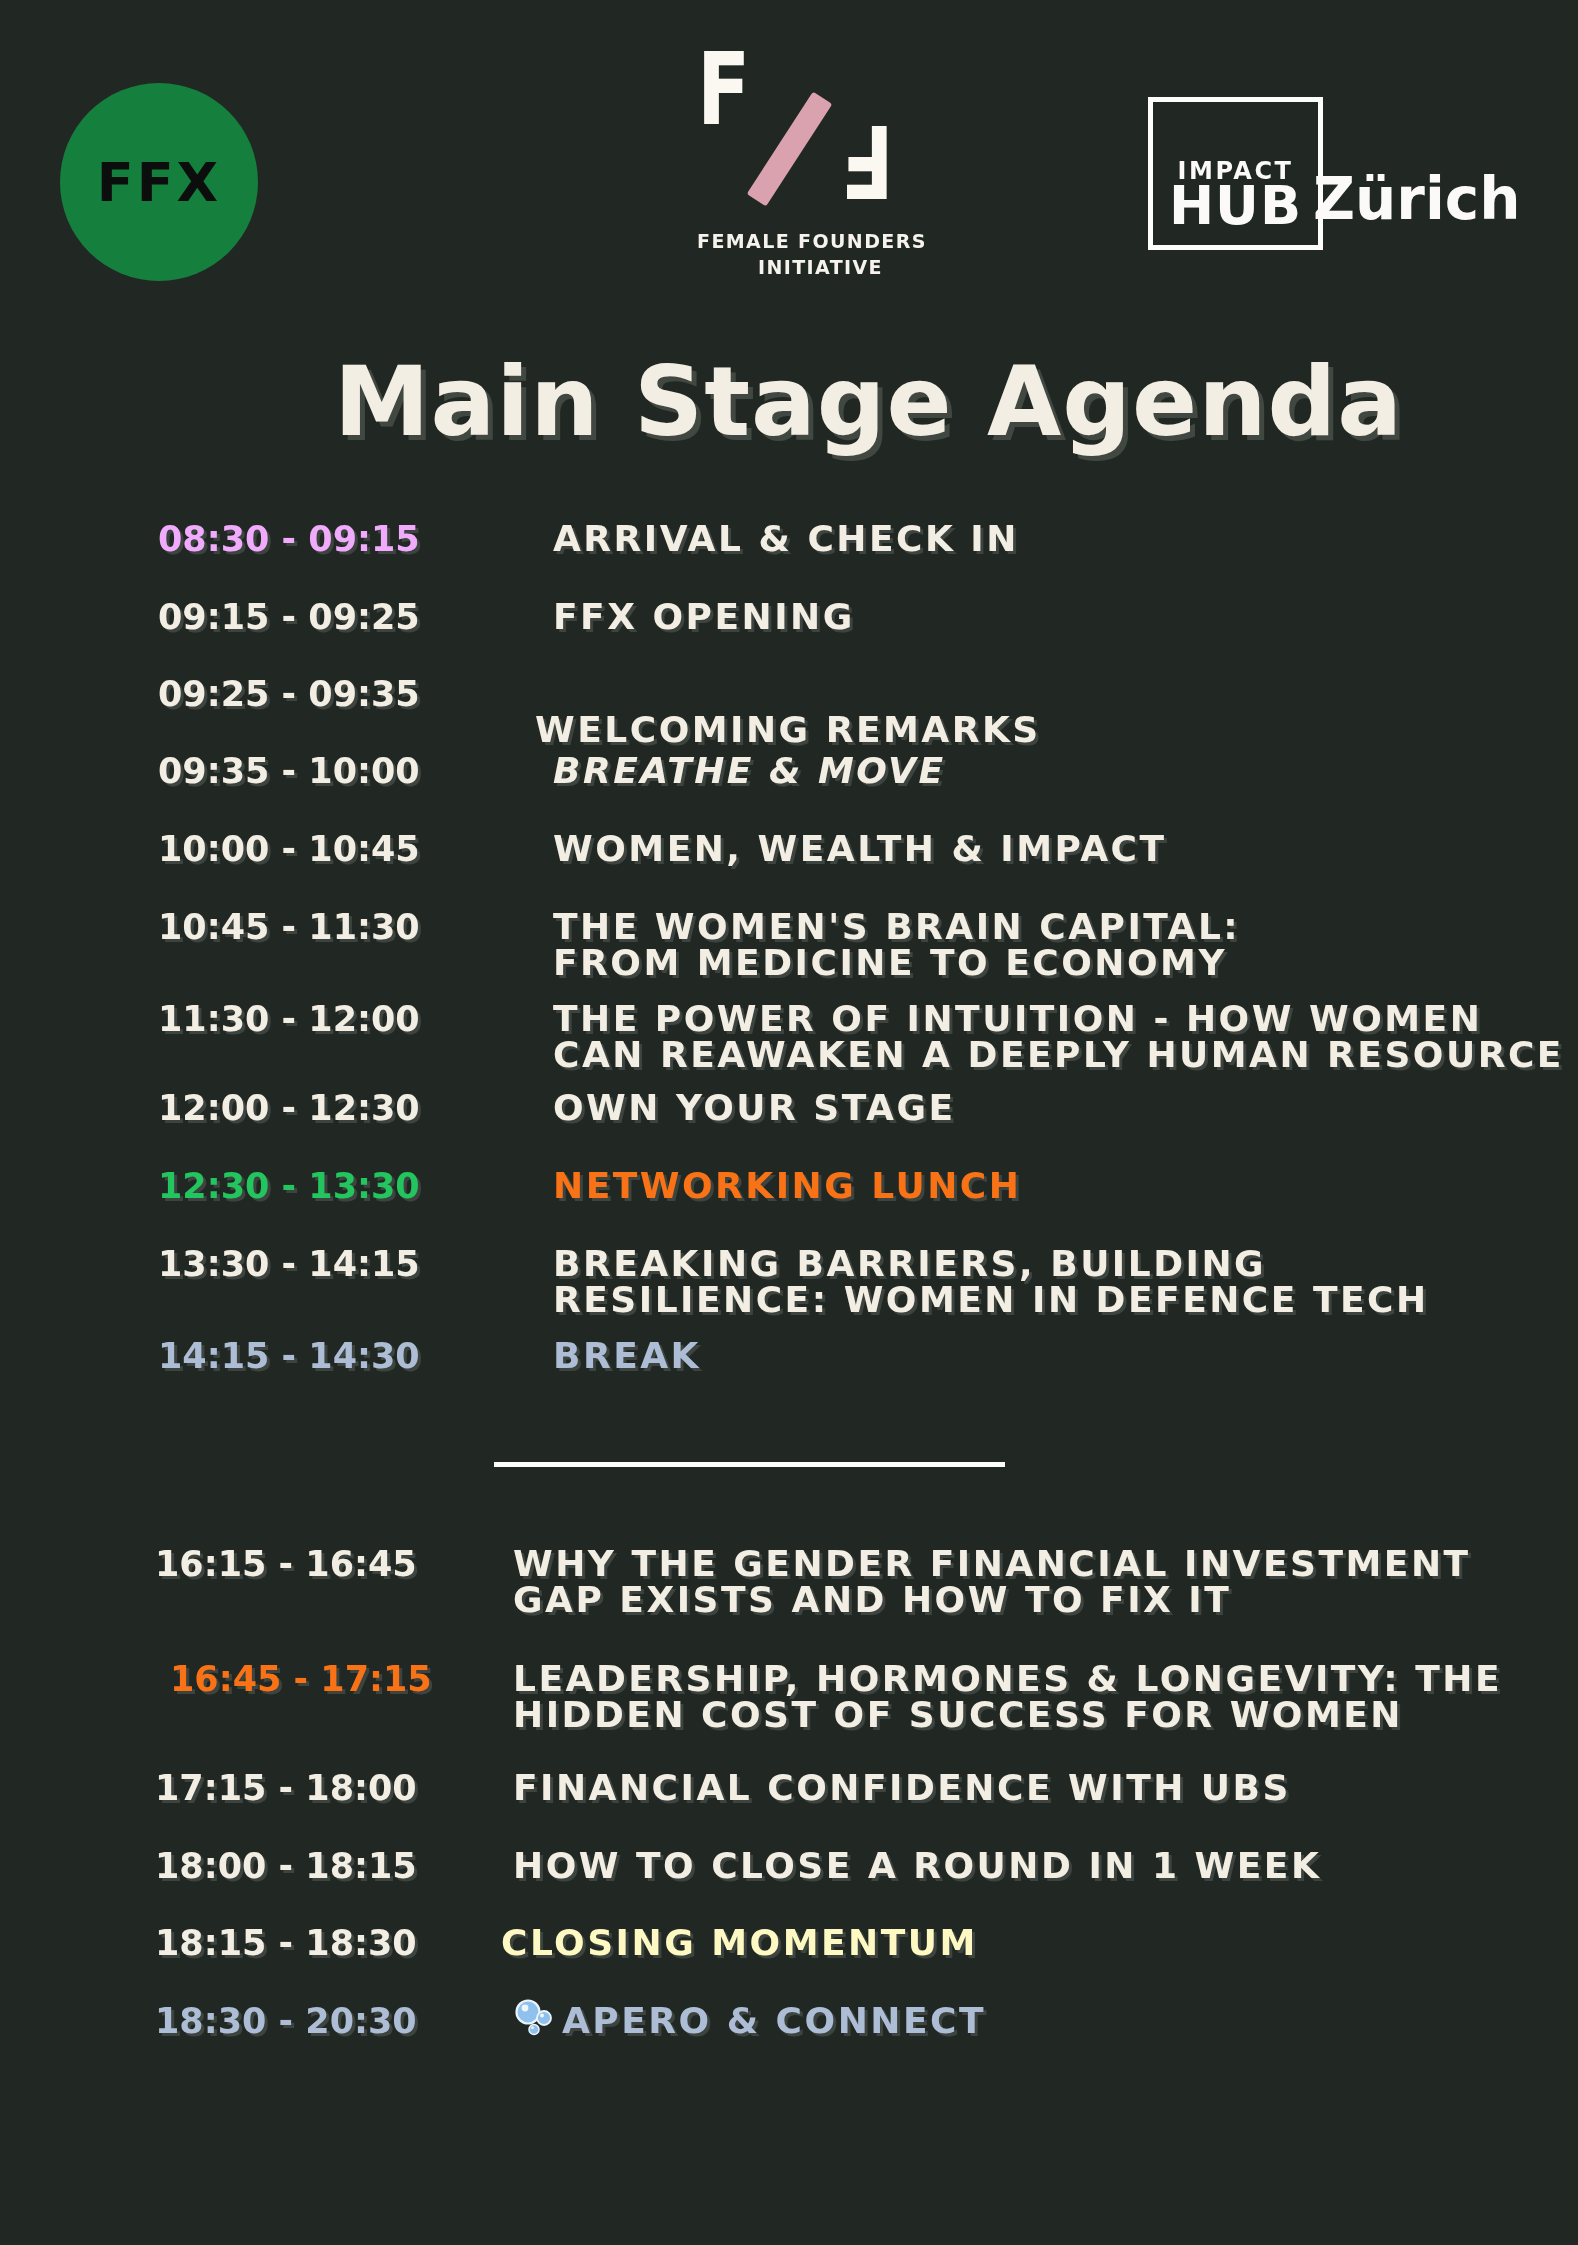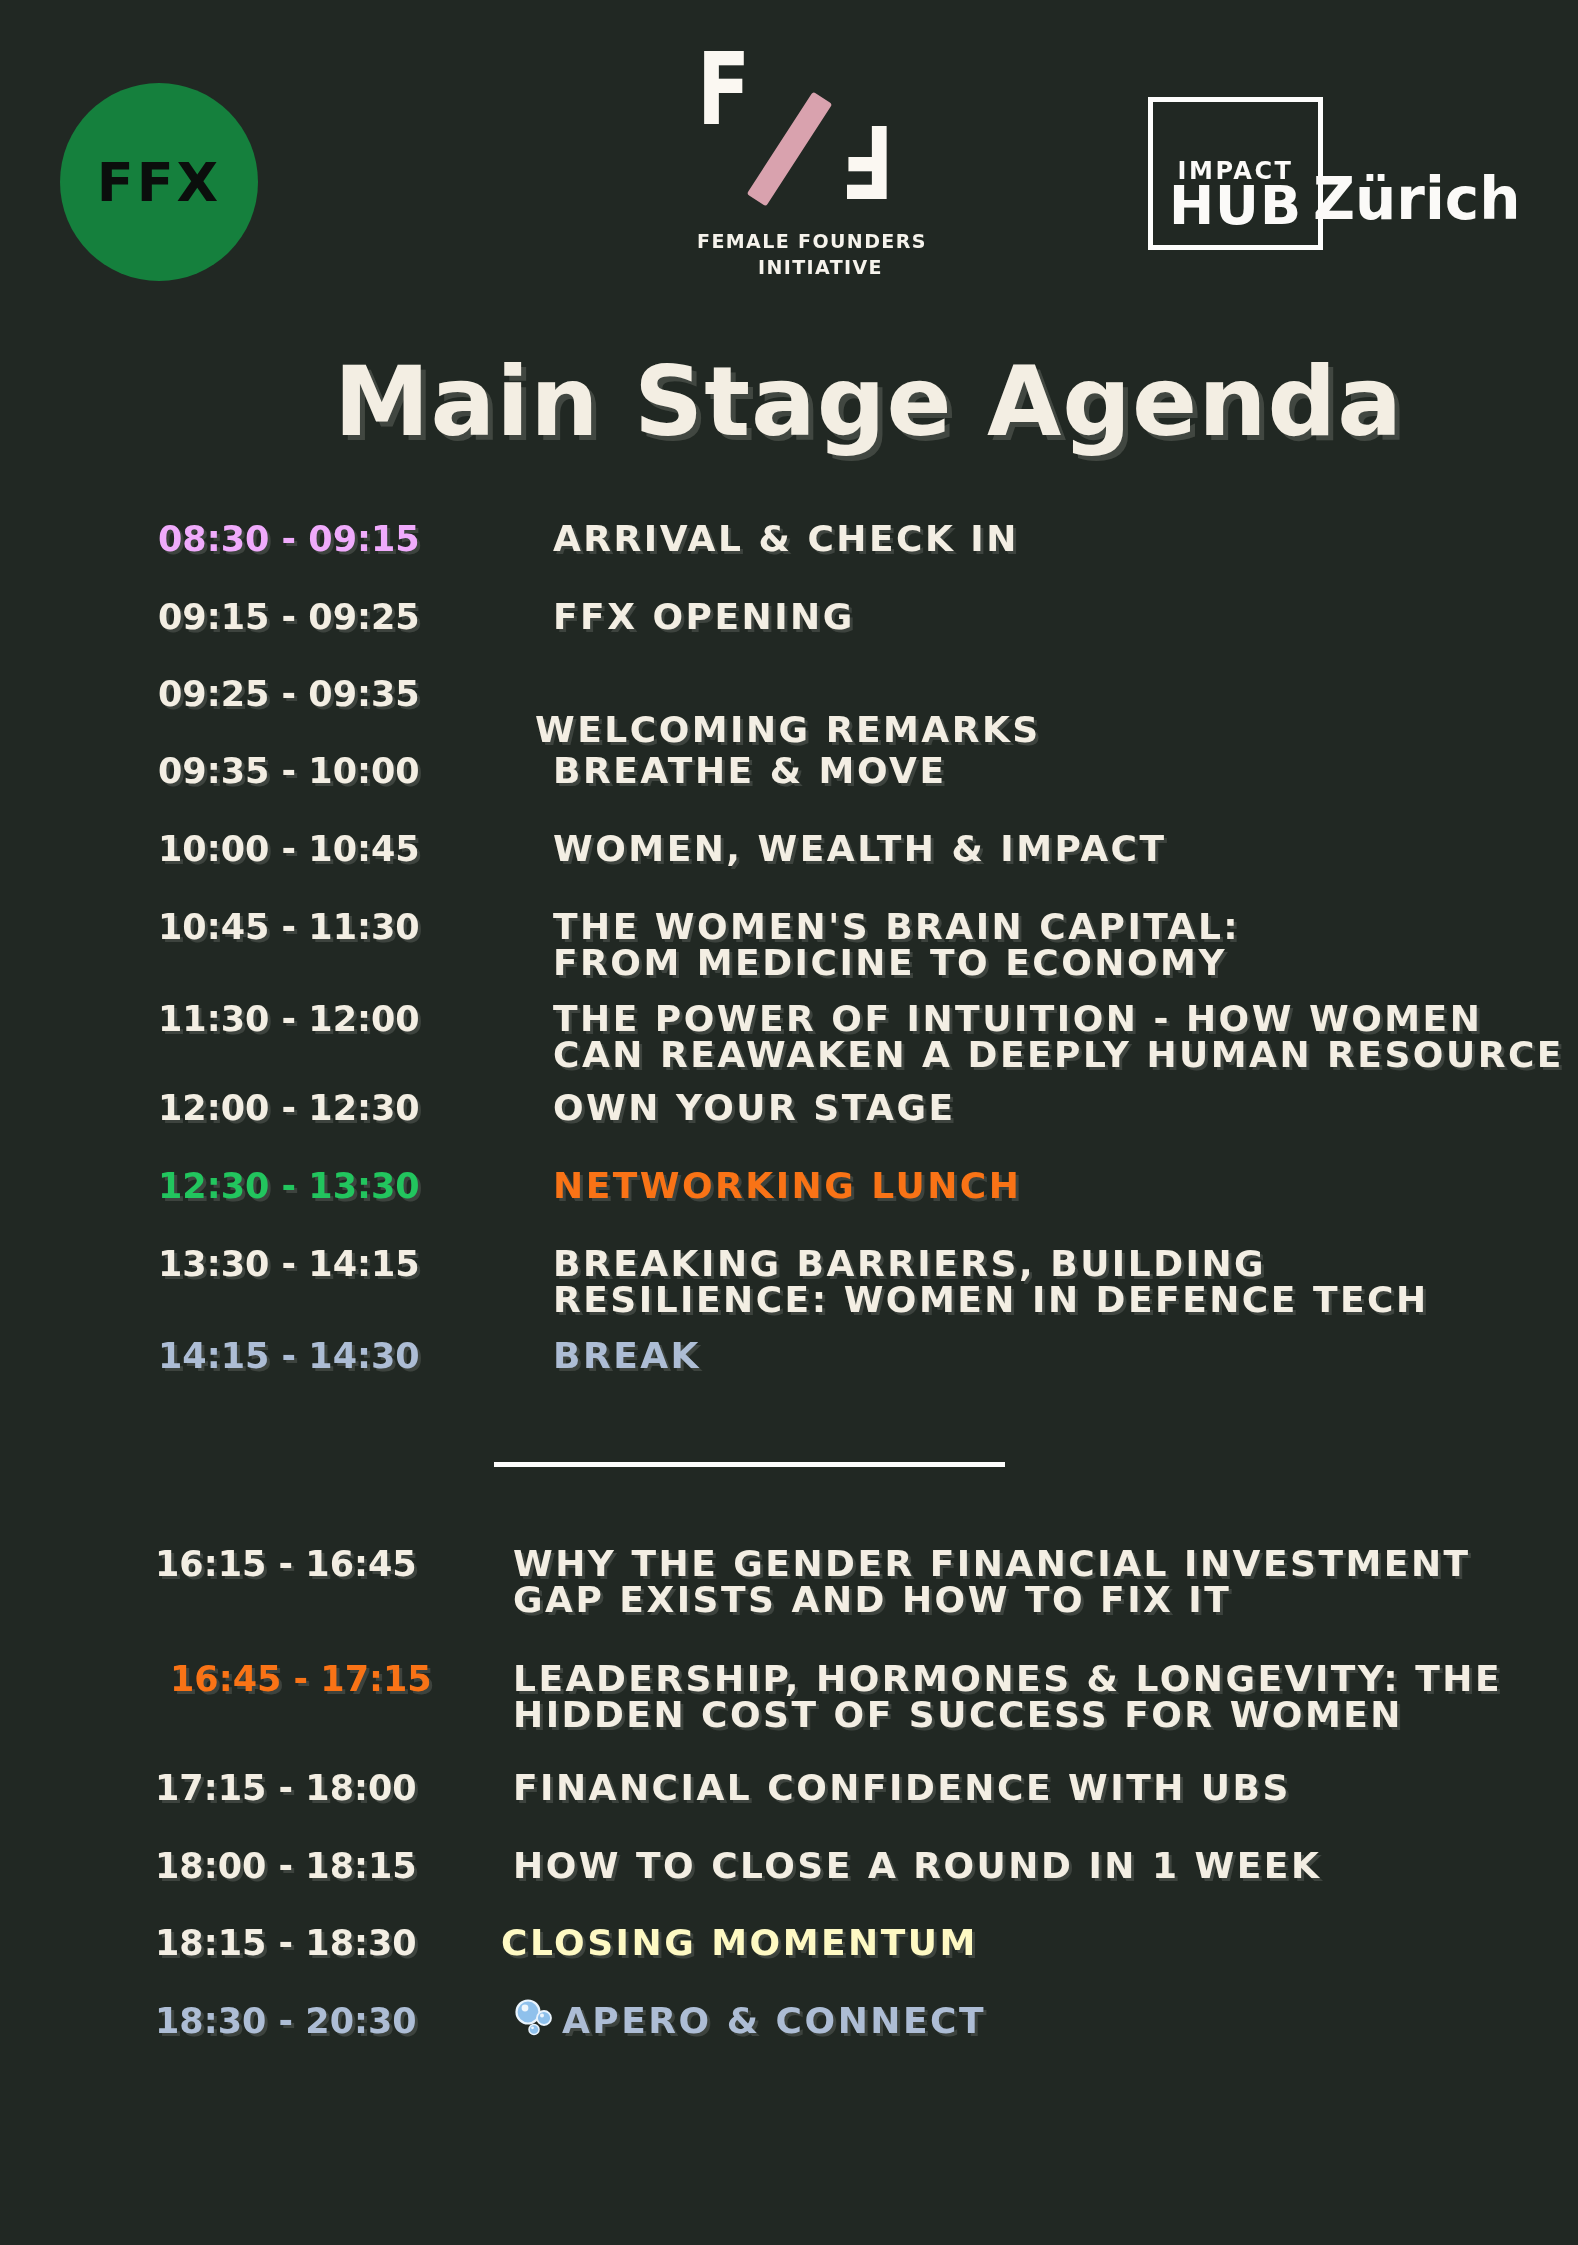--- a/index.html
+++ b/index.html
@@ -126,21 +126,21 @@
       <div class="row" style="top: 676px;">
     <div class="time" style="left: 158px; color: rgb(243, 238, 227);">09:25 - 09:35</div>
     <div class="titles" style="left: 535px; color: rgb(243, 238, 227); margin-top: 36px;">
           <div class="title-line">
             <span>WELCOMING REMARKS</span>
           </div>
         </div>
   </div>
       <div class="row" style="top: 753px;">
     <div class="time" style="left: 158px; color: rgb(243, 238, 227);">09:35 - 10:00</div>
-    <div class="titles" style="left: 553px; color: rgb(243, 238, 227);">
+    <div class="titles" style="left: 553px; color: rgb(243, 238, 227); font-style: italic;">
           <div class="title-line">
             <span>BREATHE &amp; MOVE</span>
           </div>
         </div>
   </div>
       <div class="row" style="top: 831px;">
     <div class="time" style="left: 158px; color: rgb(243, 238, 227);">10:00 - 10:45</div>
     <div class="titles" style="left: 553px; color: rgb(243, 238, 227);">
           <div class="title-line">
             <span>WOMEN, WEALTH &amp; IMPACT</span>

